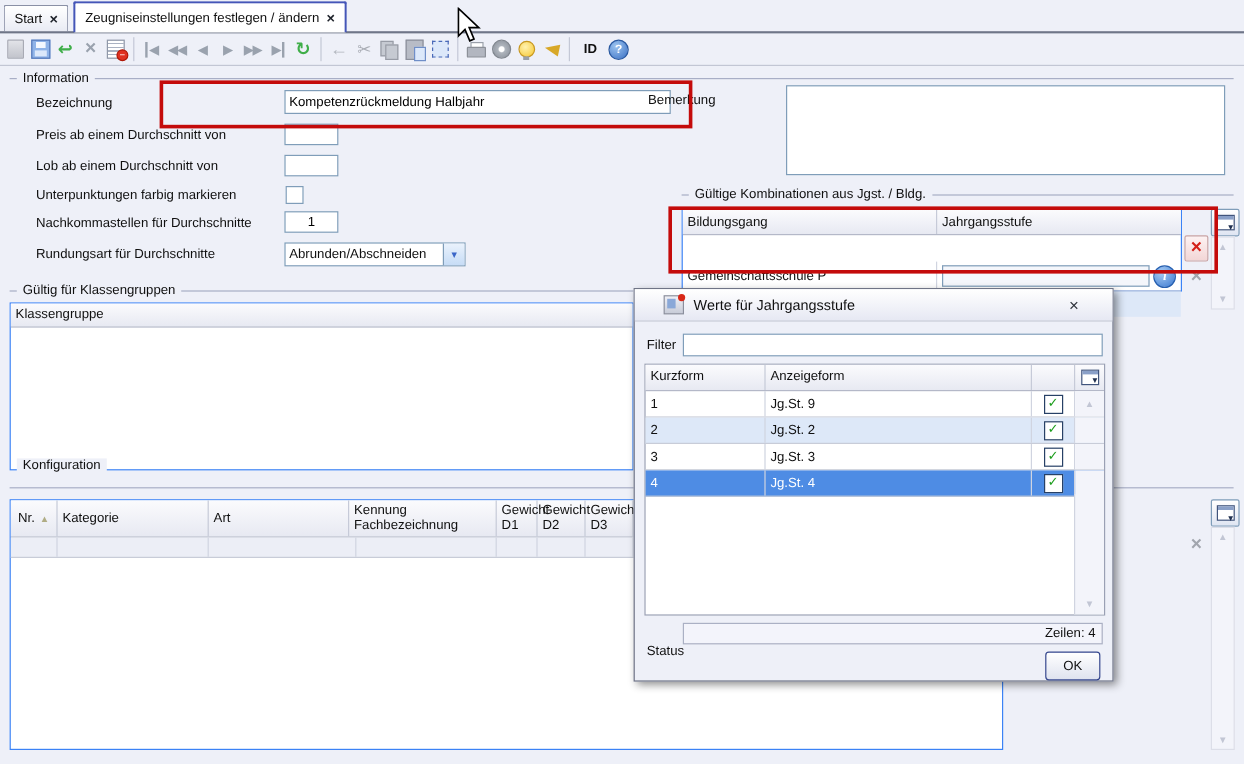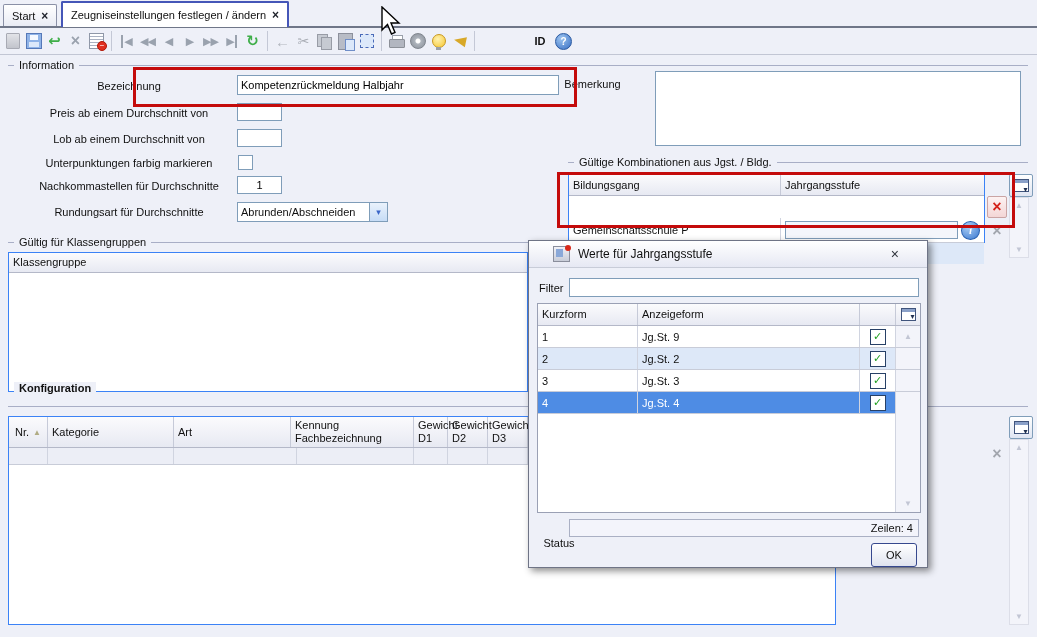--- a/index.html
+++ b/index.html
@@ -48,21 +48,21 @@
   .bulbic i{position:absolute;left:3px;bottom:-3px;width:5px;height:3px;background:#9aa0a8;}
   .hornic{width:0;height:0;border-top:5px solid transparent;border-bottom:5px solid transparent;
           border-right:12px solid #d8a828;transform:rotate(12deg);}
   .idtxt{font-weight:bold;font-size:11px;color:#101010;}
   .helpic{width:15px;height:15px;border-radius:50%;background:radial-gradient(circle at 35% 30%,#9cc4f0,#3a70c4);
           border:1px solid #2858a0;color:#fff;font-weight:bold;font-size:10px;display:flex;align-items:center;justify-content:center;}
   
   .gline{position:absolute;height:1px;background:#a8aec6;}
   .glabel{position:absolute;background:#eef0f8;padding:0 5px;font-size:11px;color:#101010;}
   
-  .flabel{position:absolute;text-align:center;color:#101010;}
+  .flabel{position:absolute;text-align:left;color:#101010;}
   .tinput{position:absolute;border:1px solid #7f9db9;background:#fff;font-family:inherit;font-size:11px;
           padding:1px 3px;box-sizing:border-box;}
   .combo{position:absolute;border:1px solid #7f9db9;background:#fff;display:flex;align-items:center;box-sizing:border-box;}
   .combo .val{flex:1;padding-left:3px;}
   .combo .btn{width:17px;height:100%;background:linear-gradient(#eaf2fc,#c6dcf6);border-left:1px solid #7f9db9;
               display:flex;align-items:center;justify-content:center;color:#3a66c8;font-size:9px;}
   .cb{position:absolute;width:13px;height:13px;border:1px solid #7f9db9;background:#fff;}
   
   .panel{position:absolute;background:#fff;border:1px solid #3b82f6;box-sizing:border-box;}
   .thead{background:linear-gradient(#fbfbfd,#e7e9f2);border-bottom:1px solid #b4b8c8;display:flex;box-sizing:border-box;}
@@ -199,21 +199,21 @@
       </span>
     <span class="tb">
         <span class="bulbic">
           <i></i>
         </span>
       </span>
     <span class="tb">
         <span class="hornic"></span>
       </span>
     <span class="tsep"></span>
-    <span class="tb" style="width:26px;margin-left:48px;">
+    <span class="tb" style="width:26px;">
         <span class="idtxt">ID</span>
       </span>
     <span class="tb">
         <span class="helpic">?</span>
       </span>
   </div>
 
   <div class="gline" style="left:8px;top:65px;width:1020px;"></div>
   <div class="glabel" style="left:14px;top:59px;">Information</div>
 
@@ -282,21 +282,21 @@
 
   <div class="panel" style="left:8px;top:252px;width:520px;height:140px;">
     <div class="thead" style="height:20px;">
       <div class="th" style="width:100%;border-right:none;">
           <span>Klassengruppe</span>
         </div>
     </div>
   </div>
 
   <div class="gline" style="left:8px;top:406px;width:1020px;"></div>
-  <div class="glabel" style="left:14px;top:382px;font-weight:bold;">Konfiguration</div>
+  <div class="glabel" style="left:14px;top:382px;">Konfiguration</div>
 
   <div class="panel" style="left:8px;top:416px;width:828px;height:209px;">
     <div class="thead" style="height:31px;">
       <div class="th" style="width:39px;flex-direction:row;align-items:center;">
         <span>Nr.</span>
           <span class="sortasc">▲</span>
       </div>
       <div class="th" style="width:126px;">
           <span>Kategorie</span>
         </div>
@@ -414,21 +414,21 @@
             <span class="cbk">✓</span>
           </div>
         <div class="td" style="width:24px;border-right:none;background:#f3f4fa;"></div>
       </div>
 
       <div style="position:absolute;right:0;bottom:0;width:24px;height:100px;background:#f3f4fa;border-left:1px solid #d0d4e0;">
         <span class="sarrow" style="bottom:4px;">▼</span>
       </div>
     </div>
 
-    <div class="flabel" style="left:10px;top:296px;width:40px;text-align:center;">Status</div>
+    <div class="flabel" style="left:10px;top:296px;width:40px;text-align:left;">Status</div>
     <div class="tinput" style="left:40px;top:278px;width:350px;height:18px;background:#f3f4fb;border-color:#aab0c4;display:flex;align-items:center;justify-content:flex-end;padding-right:5px;">
       <span>Zeilen: 4</span>
     </div>
 
     <div class="okbtn">
         <span>OK</span>
       </div>
   </div>
 
   <svg class="cursor" width="22" height="32" viewBox="0 0 22 32">

